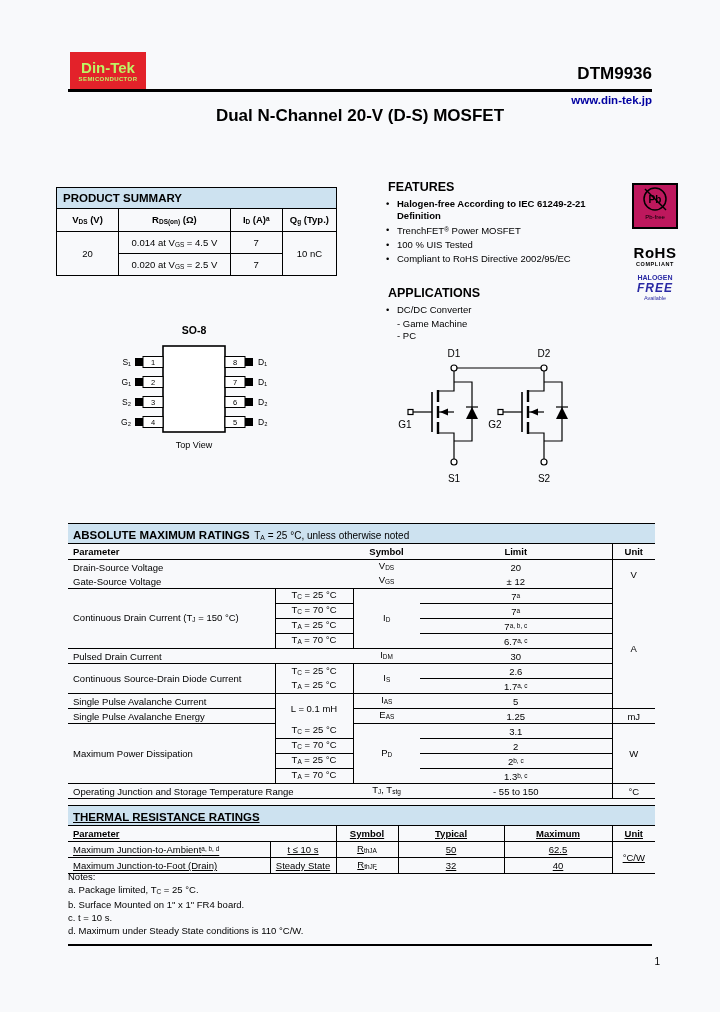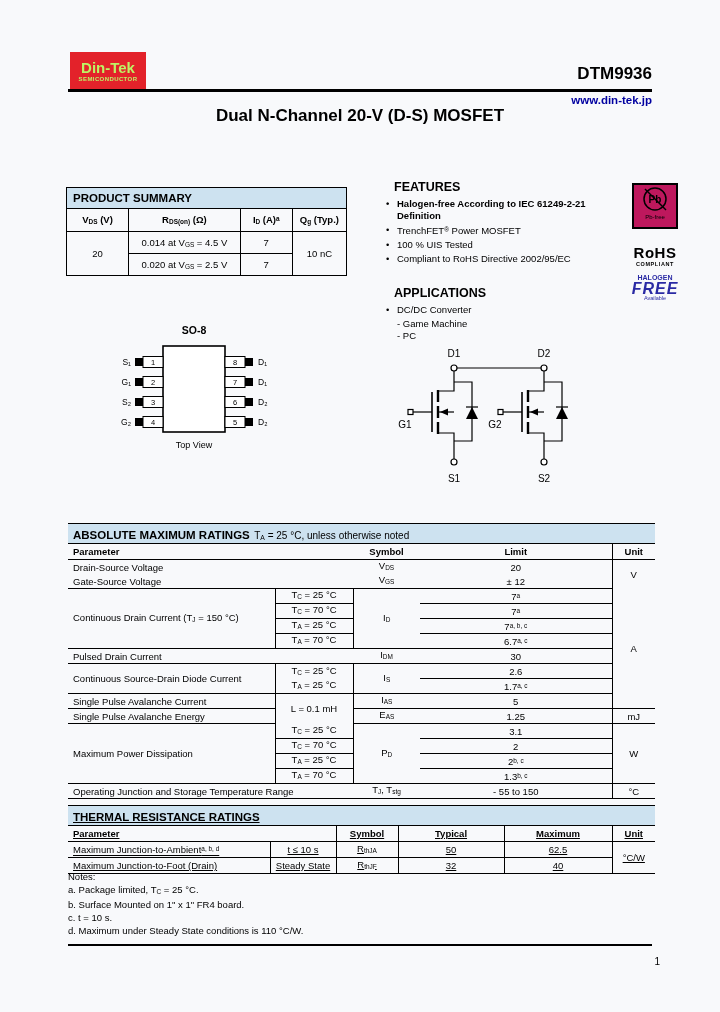--- a/index.html
+++ b/index.html
@@ -18,45 +18,45 @@
   .logo{left:70px;top:52px;width:76px;height:38px;background:var(--red);color:#bef264;
         display:flex;flex-direction:column;align-items:center;justify-content:center;}
   .logo-main{font-weight:bold;font-size:15px;letter-spacing:0;line-height:15px;}
   .logo-sub{font-weight:bold;font-size:6px;letter-spacing:0.4px;line-height:8px;}
   .partno{right:68px;top:64px;font-size:17px;font-weight:bold;}
   .hrule{left:68px;top:89px;width:584px;height:3px;background:#000;}
   .website{right:68px;top:94px;font-size:11.5px;font-weight:bold;color:var(--navy);text-decoration:none;}
   .doctitle{left:0;top:106px;width:720px;text-align:center;font-size:17px;font-weight:bold;}
 
   
-  .ps-wrap{left:66px;top:187px;width:326px;}
+  .ps-wrap{left:56px;top:187px;width:326px;}
   table{border-collapse:collapse;}
   .ps{width:281px;border:1.6px solid #000;}
   .ps td,.ps th{border:1px solid #000;font-size:9.5px;text-align:center;vertical-align:middle;padding:1px 3px;}
   .ps .title{background:var(--blue);font-size:11.5px;font-weight:bold;text-align:left;padding:3px 6px;height:14px;}
   .ps th{font-weight:bold;height:20px;}
   .ps td{height:19px;}
 
   
   .features{left:384px;top:180px;width:238px;}
   .apps{left:384px;top:286px;width:238px;}
-  .sec-h{font-size:12.5px;font-weight:bold;margin:0 0 4px 10px;}
+  .sec-h{font-size:12.5px;font-weight:bold;margin:0 0 4px 4px;}
   ul.blist{list-style:none;margin:0;padding:0;}
   ul.blist li{font-size:9.5px;line-height:12px;margin:0 0 2px 0;padding-left:13px;position:relative;}
   ul.blist li:before{content:"\2022";position:absolute;left:2px;top:0;}
   ul.blist li.b{font-weight:bold;}
   .subitems div{font-size:9.5px;line-height:12px;padding-left:13px;}
 
   
   .badges{left:630px;top:183px;width:50px;text-align:center;}
   .pbbox{width:42px;height:42px;border:2px solid #000;margin:0 auto;background:#be185d;}
   .rohs{font-size:15px;font-weight:bold;letter-spacing:0.5px;margin-top:16px;line-height:16px;}
   .compliant{font-size:5.5px;font-weight:bold;letter-spacing:0.6px;line-height:7px;}
   .halogen{font-size:7px;font-weight:bold;color:var(--hal);margin-top:6px;line-height:8px;}
-  .free{font-size:16px;font-weight:bold;font-style:italic;color:var(--hal);letter-spacing:1px;line-height:13px;}
+  .free{font-size:12px;font-weight:bold;font-style:italic;color:var(--hal);letter-spacing:1px;line-height:13px;}
   .avail{font-size:5.5px;color:var(--hal);line-height:7px;}
 
   
   .ratings1{left:68px;top:523px;width:587px;}
   .ratings2{left:68px;top:805px;width:587px;text-decoration:underline;}
   .bar{background:var(--blue);border-top:1.2px solid #000;border-bottom:1px solid #000;
        padding:3px 5px;height:13px;line-height:13px;white-space:nowrap;}
   .bar .t{font-size:11.5px;font-weight:bold;}
   .bar .n{font-size:10px;font-weight:normal;}
   .rt{width:587px;table-layout:fixed;border-bottom:1.6px solid #000;}

